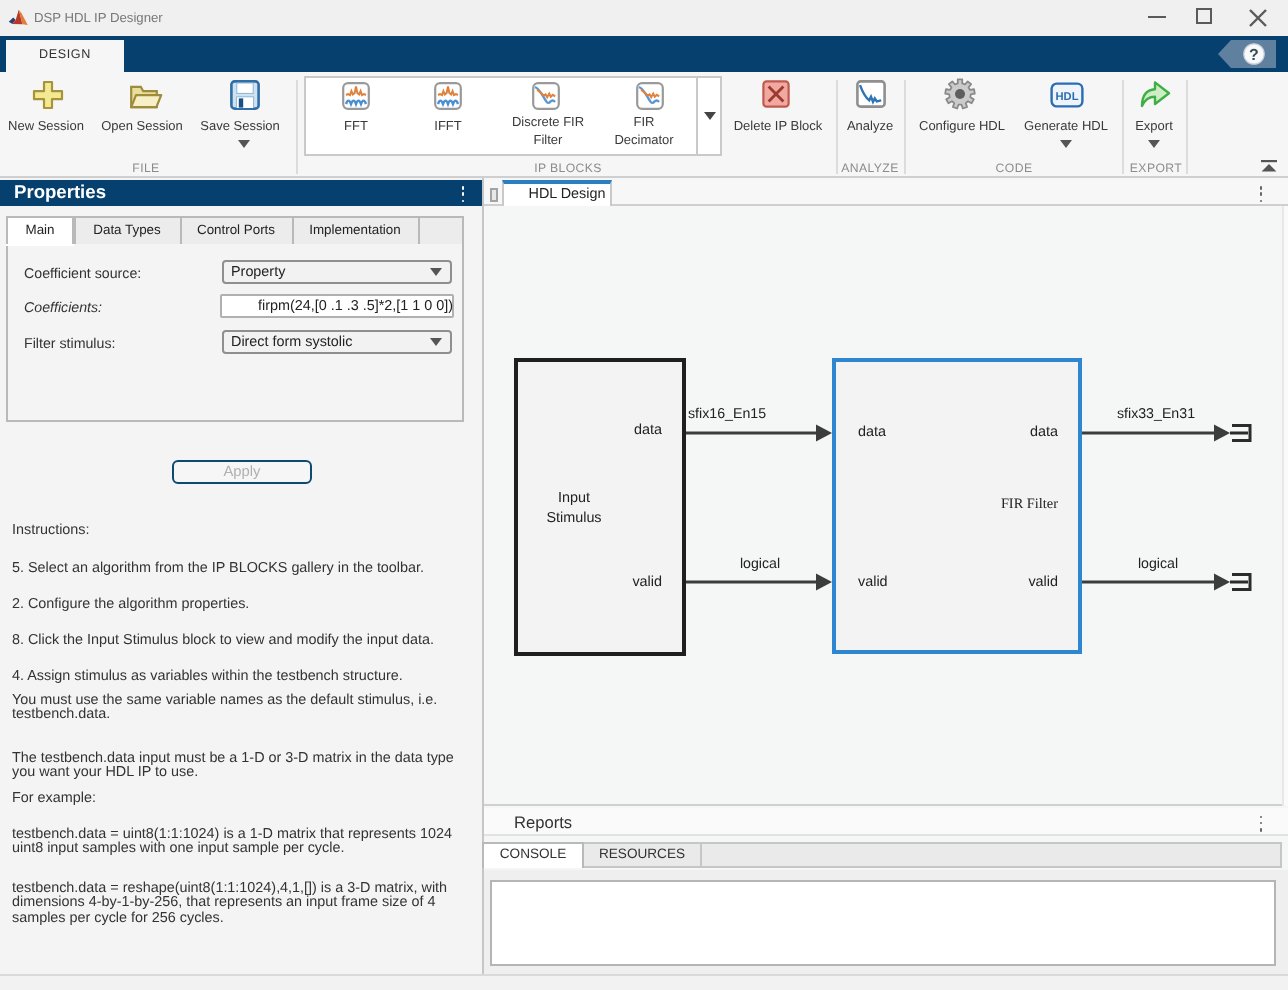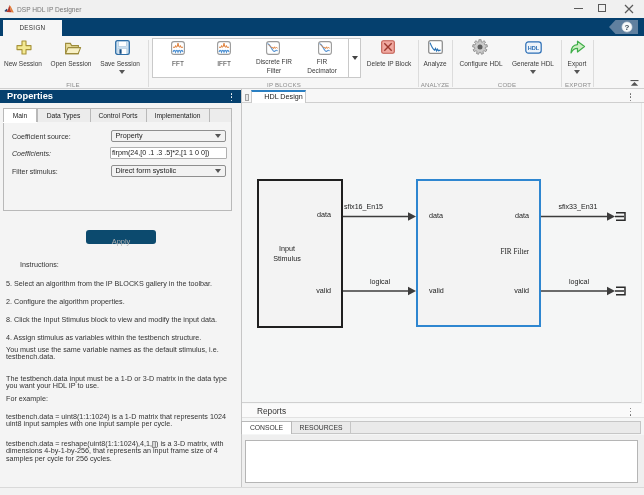--- a/index.html
+++ b/index.html
@@ -164,30 +164,30 @@
 <div class="abs" style="left:3px;top:122px;width:229px;height:89px;background:#f4f4f4;border:1px solid #b9b9b9;border-top:none;box-sizing:border-box;"></div>
 <div class="abs" style="left:3px;top:122px;width:34px;height:1px;background:#fff;"></div>
 
 <div class="abs" style="left:12px;top:132.5px;font-size:7.1px;color:#333;">Coefficient source:</div>
 <div class="abs" style="left:110.5px;top:130px;width:115.5px;height:12px;background:#f2f2f2;border:1px solid #8f8f8f;border-radius:2px;box-sizing:border-box;"></div>
 <div class="abs" style="left:115.5px;top:130px;height:12px;line-height:12px;font-size:7.2px;color:#222;">Property</div>
 <div class="caret" style="left:215px;top:134px;border-top-width:4px;"></div>
 
 <div class="abs" style="left:12px;top:149.5px;font-size:7.1px;color:#333;font-style:italic;">Coefficients:</div>
 <div class="abs" style="left:110px;top:146.5px;width:117px;height:12.5px;background:#fff;border:1px solid #b0b0b0;border-radius:1px;box-sizing:border-box;"></div>
-<div class="abs" style="left:112px;top:146.5px;height:12.5px;line-height:12.5px;font-size:7.2px;color:#222;">firpm(24,[0 .1 .3 .5]*2,[1 1 0 0])</div>
+<div class="abs" style="left:129px;top:146.5px;height:12.5px;line-height:12.5px;font-size:7.2px;color:#222;">firpm(24,[0 .1 .3 .5]*2,[1 1 0 0])</div>
 
 <div class="abs" style="left:12px;top:167.5px;font-size:7.1px;color:#333;">Filter stimulus:</div>
 <div class="abs" style="left:110.5px;top:164.5px;width:115.5px;height:12px;background:#f2f2f2;border:1px solid #8f8f8f;border-radius:2px;box-sizing:border-box;"></div>
 <div class="abs" style="left:115.5px;top:164.5px;height:12px;line-height:12px;font-size:7.2px;color:#222;">Direct form systolic</div>
 <div class="caret" style="left:215px;top:168.5px;border-top-width:4px;"></div>
 
-<div class="abs" style="left:86px;top:230px;width:70px;height:12px;background:#f6f6f6;border:7px solid #0c4a6e;border-radius:3px;box-sizing:border-box;line-height:10px;text-align:center;font-size:7.4px;color:#b0b0b0;">Apply</div>
-
-<div class="abs" style="left:20px;top:261px;font-size:7.2px;color:#333;line-height:7.5px;">Instructions:</div>
+<div class="abs" style="left:86px;top:230px;width:70px;height:12px;background:#f6f6f6;border:1px solid #0c4a6e;border-radius:3px;box-sizing:border-box;line-height:10px;text-align:center;font-size:7.4px;color:#b0b0b0;">Apply</div>
+
+<div class="abs" style="left:6px;top:261px;font-size:7.2px;color:#333;line-height:7.5px;">Instructions:</div>
 <div class="abs" style="left:6px;top:280px;font-size:7.2px;color:#333;line-height:7.5px;">5. Select an algorithm from the IP BLOCKS gallery in the toolbar.</div>
 <div class="abs" style="left:6px;top:298px;font-size:7.2px;color:#333;line-height:7.5px;">2. Configure the algorithm properties.</div>
 <div class="abs" style="left:6px;top:316px;font-size:7.2px;color:#333;line-height:7.5px;">8. Click the Input Stimulus block to view and modify the input data.</div>
 <div class="abs" style="left:6px;top:334px;font-size:7.2px;color:#333;line-height:7.5px;">4. Assign stimulus as variables within the testbench structure.</div>
 <div class="abs" style="left:6px;top:345.5px;font-size:7.2px;color:#333;line-height:7.5px;">You must use the same variable names as the default stimulus, i.e.<br>testbench.data.</div>
 <div class="abs" style="left:6px;top:374.5px;font-size:7.2px;color:#333;line-height:7.5px;">The testbench.data input must be a 1-D or 3-D matrix in the data type<br>you want your HDL IP to use.</div>
 <div class="abs" style="left:6px;top:395px;font-size:7.2px;color:#333;line-height:7.5px;">For example:</div>
 <div class="abs" style="left:6px;top:412.5px;font-size:7.2px;color:#333;line-height:7.5px;">testbench.data = uint8(1:1:1024) is a 1-D matrix that represents 1024<br>uint8 input samples with one input sample per cycle.</div>
 <div class="abs" style="left:6px;top:439.5px;font-size:7.2px;color:#333;line-height:7.5px;">testbench.data = reshape(uint8(1:1:1024),4,1,[]) is a 3-D matrix, with<br>dimensions 4-by-1-by-256, that represents an input frame size of 4<br>samples per cycle for 256 cycles.</div>
 

